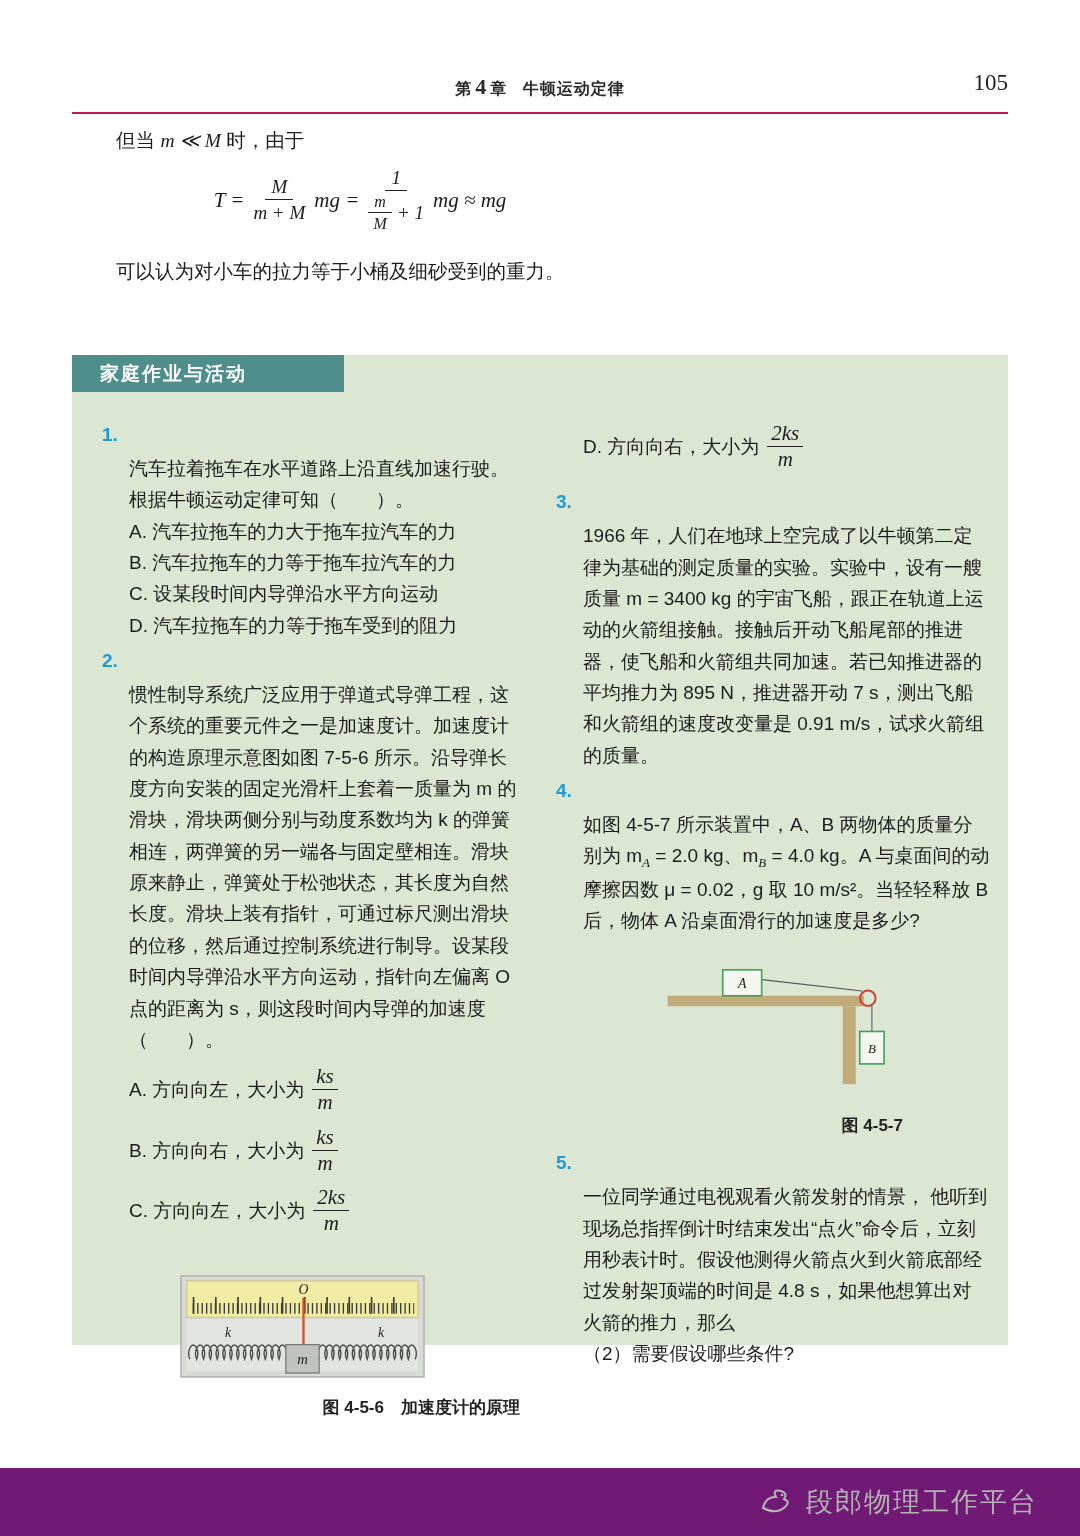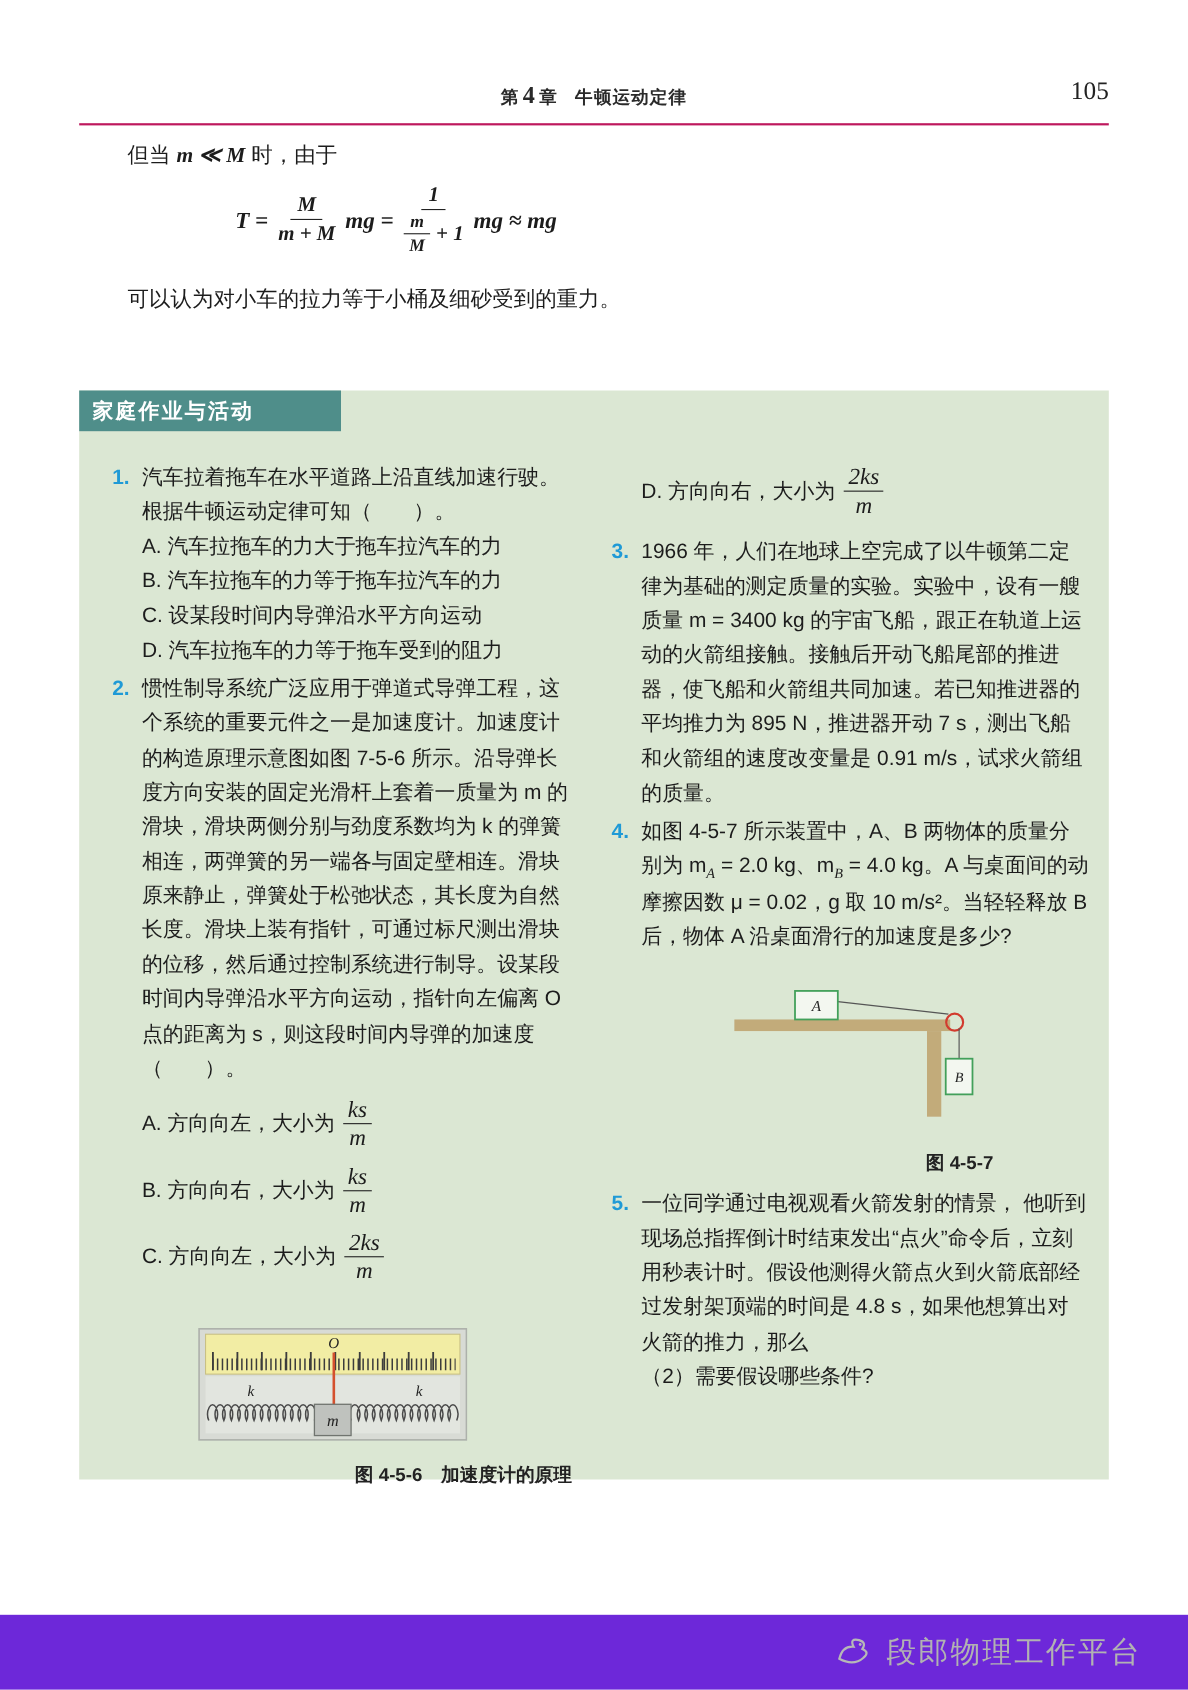--- a/index.html
+++ b/index.html
@@ -9,50 +9,50 @@
   
   .header { position:absolute; left:72px; top:74px; width:936px; border-bottom:2px solid #be185d; padding-bottom:12px; }
   .chapter { text-align:center; font-size:16px; font-weight:bold; color:#2a2a2a; letter-spacing:1px; }
   .chnum { font-family:"Liberation Serif","DejaVu Serif",serif; font-size:22px; padding:0 3px; }
   .chtitle { margin-left:10px; }
   .pagenum { position:absolute; right:0; top:-4px; font-family:"Liberation Serif","DejaVu Serif",serif; font-size:23px; color:#222; }
 
   
   .line1 { position:absolute; left:116px; top:127px; font-size:19.5px; }
   .line2 { position:absolute; left:116px; top:258px; font-size:19.5px; }
-  .mi { font-family:"Liberation Serif","DejaVu Serif",serif; font-style:italic;font-weight:bold; }
+  .mi { font-family:"Liberation Serif","DejaVu Serif",serif; font-style:italic; }
   .formula { position:absolute; left:140px; top:158px; width:440px; height:84px; display:flex; justify-content:center; align-items:center; gap:9px; font-size:21px; font-family:"Liberation Serif","DejaVu Serif",serif; }
   .frac { display:inline-flex; flex-direction:column; align-items:center; line-height:1.25; font-size:19px; }
   .frac .fn { border-bottom:1.3px solid #222; padding:0 6px; text-align:center; }
   .frac .fd { padding-top:1px; text-align:center; }
   .fdrow { display:flex; flex-direction:row; align-items:center; gap:5px; }
   .frac.inner { font-size:16px; }
 
   
   .hw { position:absolute; left:72px; top:355px; width:936px; height:990px; background:#dbe7d3; }
-  .hw-tab { position:absolute; left:0; top:0; width:238px; height:37px; background:#4f8e8a; color:#ffffff; font-size:19px; font-weight:bold; letter-spacing:2px; display:flex; align-items:center; padding-left:12px; }
+  .hw-tab { position:absolute; left:0; top:0; width:272px; height:37px; background:#4f8e8a; color:#ffffff; font-size:19px; font-weight:bold; letter-spacing:2px; display:flex; align-items:center; padding-left:28px; }
   .col-left  { position:absolute; left:30px;  top:64px; width:418px; }
   .col-right { position:absolute; left:484px; top:64px; width:434px; }
 
   .q { display:flex; align-items:flex-start; margin-bottom:4px; }
   .qnum { width:27px; flex-shrink:0; color:#1f9ad6; font-weight:bold; font-size:19px; line-height:1.65; }
-  .qbody { flex:1; font-size:19px; line-height:1.65; }
+  .qbody { flex:1; font-size:19px; line-height:1.65;margin-top:34px; }
   .fopt { display:flex; align-items:center; gap:8px; margin:9px 0; }
   .frac-s { display:inline-flex; flex-direction:column; align-items:center; font-size:21px; line-height:1.2; font-family:"Liberation Serif","DejaVu Serif",serif; font-style:italic; }
   .frac-s .fsn { border-bottom:1px solid #222; padding:0 4px; }
   .optD { margin:2px 0 14px 27px; font-size:19px; }
   sub.msub { font-family:"Liberation Serif","DejaVu Serif",serif; font-style:italic; font-size:13px; }
 
   .fig456 { margin:30px 0 0 78px; }
   .figcap { text-align:right; font-weight:bold; font-size:17px; margin-top:14px; color:#222; }
   .fig457wrap { width:260px; margin:16px auto 10px; text-align:center; }
   .fig457wrap .figcap { margin-top:8px; }
 
   
-  .footer { position:absolute; left:0; top:1468px; width:1080px; height:68px; background:#6d28d9; display:flex; align-items:center; justify-content:flex-end; padding-right:42px; gap:12px; }
+  .footer { position:absolute; left:0; top:1468px; width:1080px; height:68px; background:#701a75; display:flex; align-items:center; justify-content:flex-end; padding-right:42px; gap:12px; }
   .wtext { color:#b2b2b2; font-size:27px; letter-spacing:2px; }
 </style>
 </head>
 <body>
 
 <div class="page">
 
   <div class="header">
     <div class="chapter">
       <span><span>第</span><span class="chnum">4</span><span>章</span></span>

